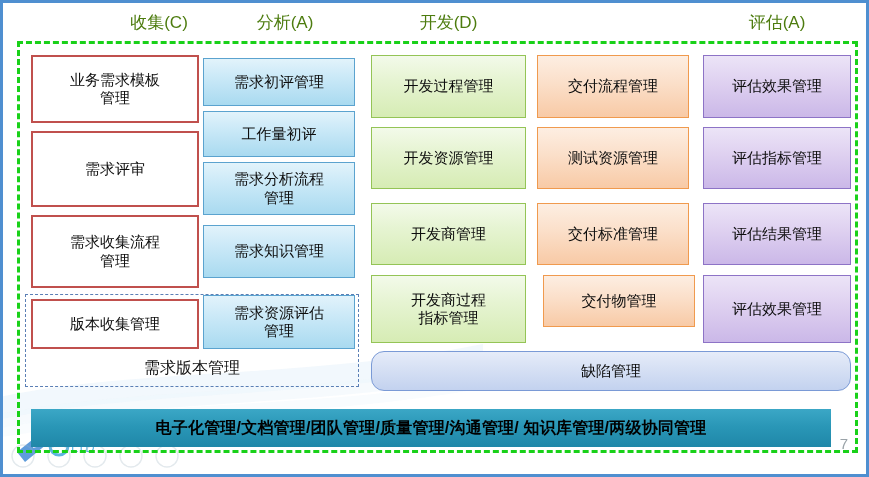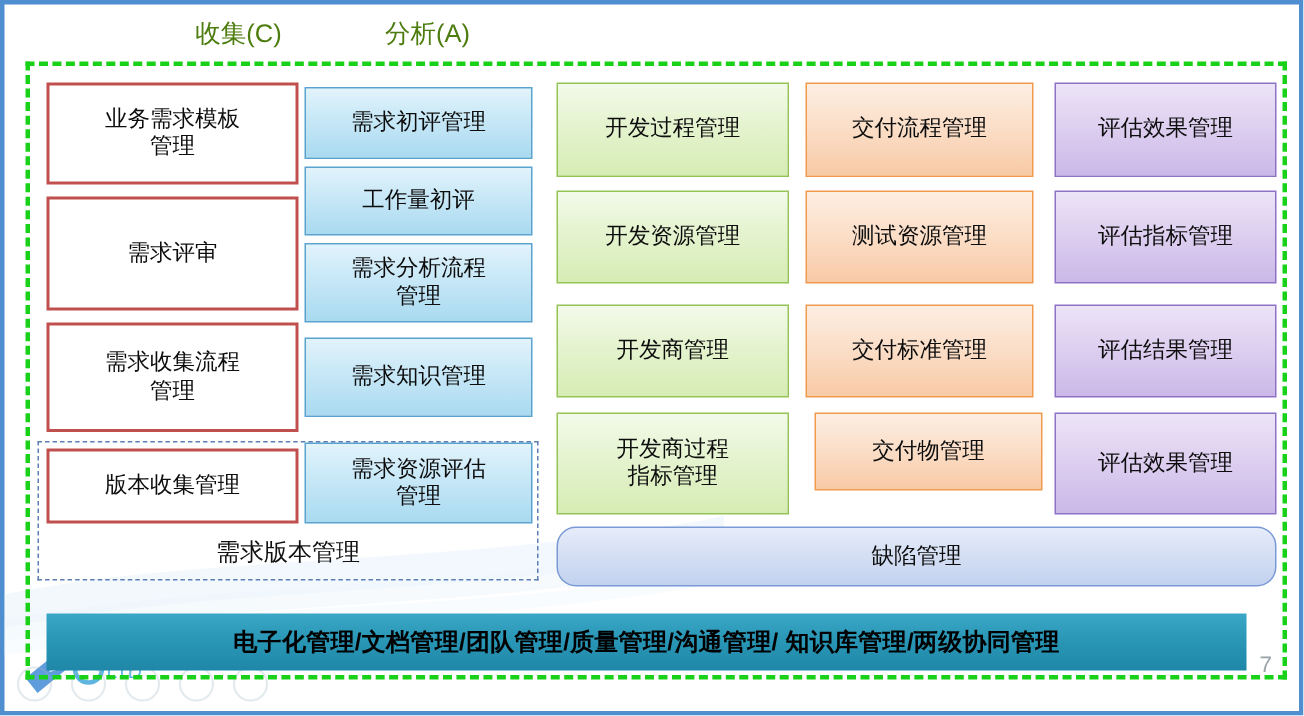--- a/index.html
+++ b/index.html
@@ -113,20 +113,22 @@
       <circle cx="48" cy="30" r="11"></circle>
       <circle cx="84" cy="30" r="11"></circle>
       <circle cx="120" cy="30" r="11"></circle>
       <circle cx="156" cy="30" r="11"></circle>
     </g>
   </svg>
 
   <div class="headers">
       <div class="hdr" style="left: 66px; width: 180px;">收集(C)</div>
       <div class="hdr" style="left: 192px; width: 180px;">分析(A)</div>
+      <div class="hdr" style="left: 368px; width: 155px;">开发(D)</div>
+      <div class="hdr" style="left: 700px; width: 148px;">评估(A)</div>
     </div>
 
   <div class="green-frame"></div>
 
   <div id="nodes-layer">
       <div class="node n-red" style="left: 28px; top: 52px; width: 168px; height: 68px;">业务需求模板
 管理</div>
       <div class="node n-red" style="left: 28px; top: 128px; width: 168px; height: 76px;">需求评审</div>
       <div class="node n-red" style="left: 28px; top: 212px; width: 168px; height: 73px;">需求收集流程
 管理</div>

